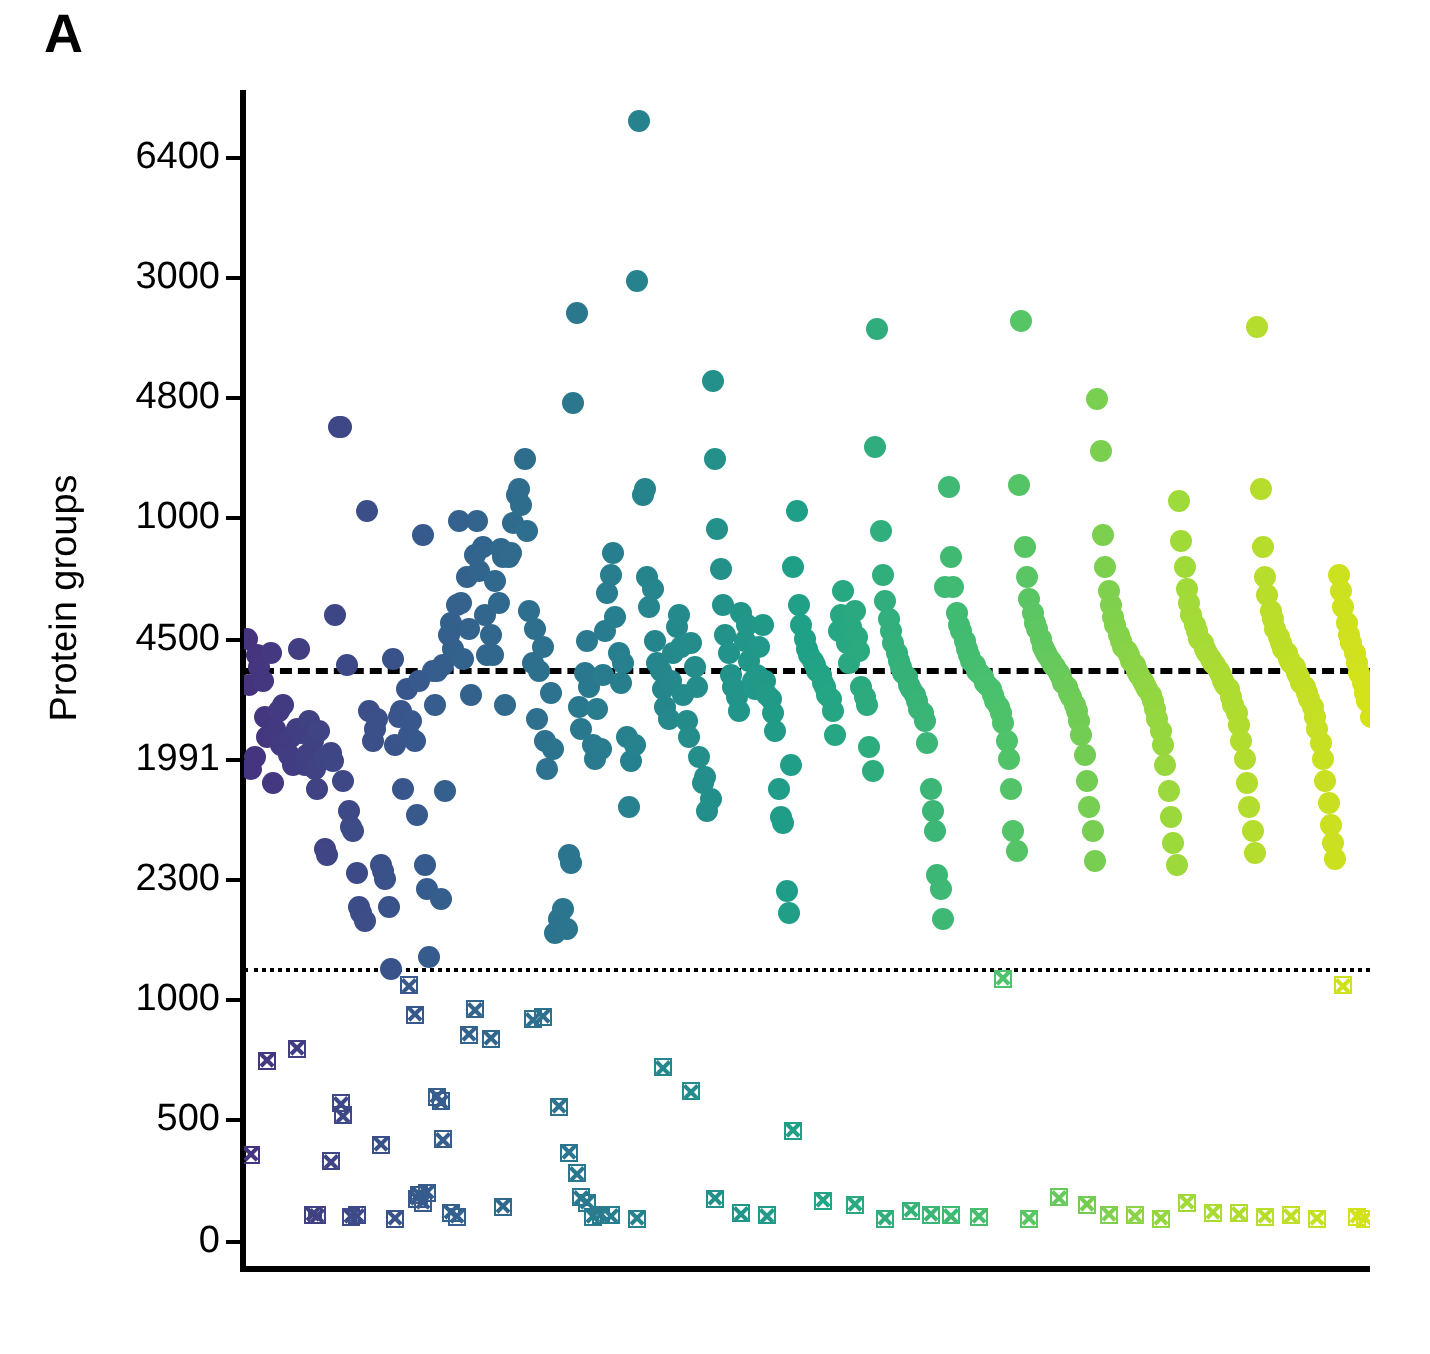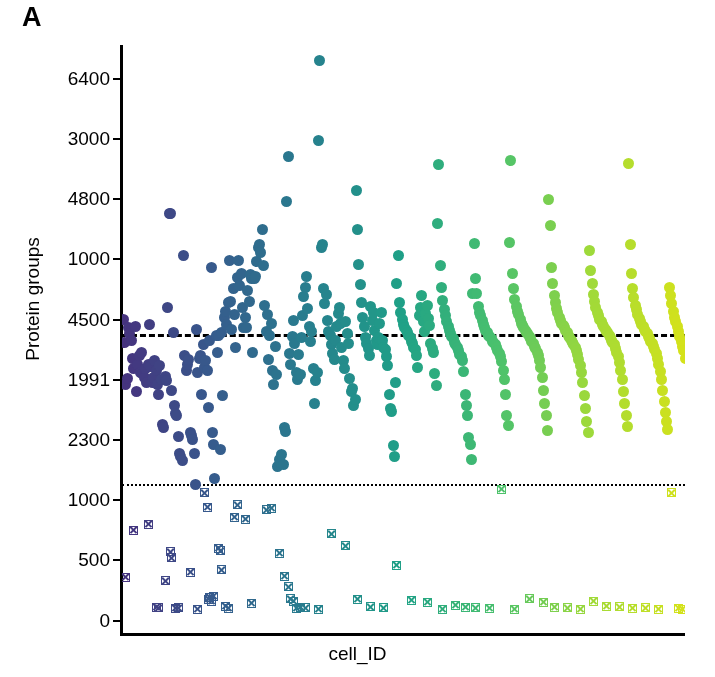--- a/index.html
+++ b/index.html
@@ -40,21 +40,20 @@
       border:1.6px solid #444;border-radius:7px;background:#fff;font-size:21px;line-height:1;}
 </style>
 </head>
 <body>
 
 <div id="root">
 
   <div id="panel-label">A</div>
 
   <div id="ylabel">Protein groups</div>
-  <div id="xlabel">cell_ID</div>
 
   <div id="yaxis-spine"></div>
   <div id="xaxis-spine"></div>
 
   <div id="ytick-container">
       <div class="ytick-mark" style="top: 619.551px;"></div>
       <div class="ytick-wrap" style="top: 620.551px; padding-right: 8px;">0</div>
       <div class="ytick-mark" style="top: 559.347px;"></div>
       <div class="ytick-wrap" style="top: 560.347px; padding-right: 8px;">500</div>
       <div class="ytick-mark" style="top: 499.143px;"></div>

